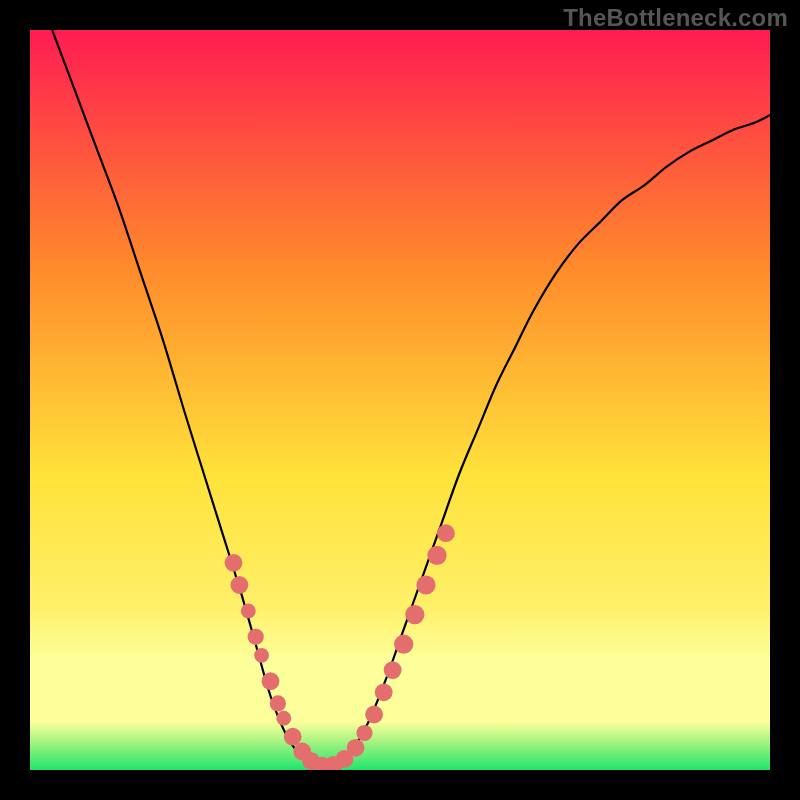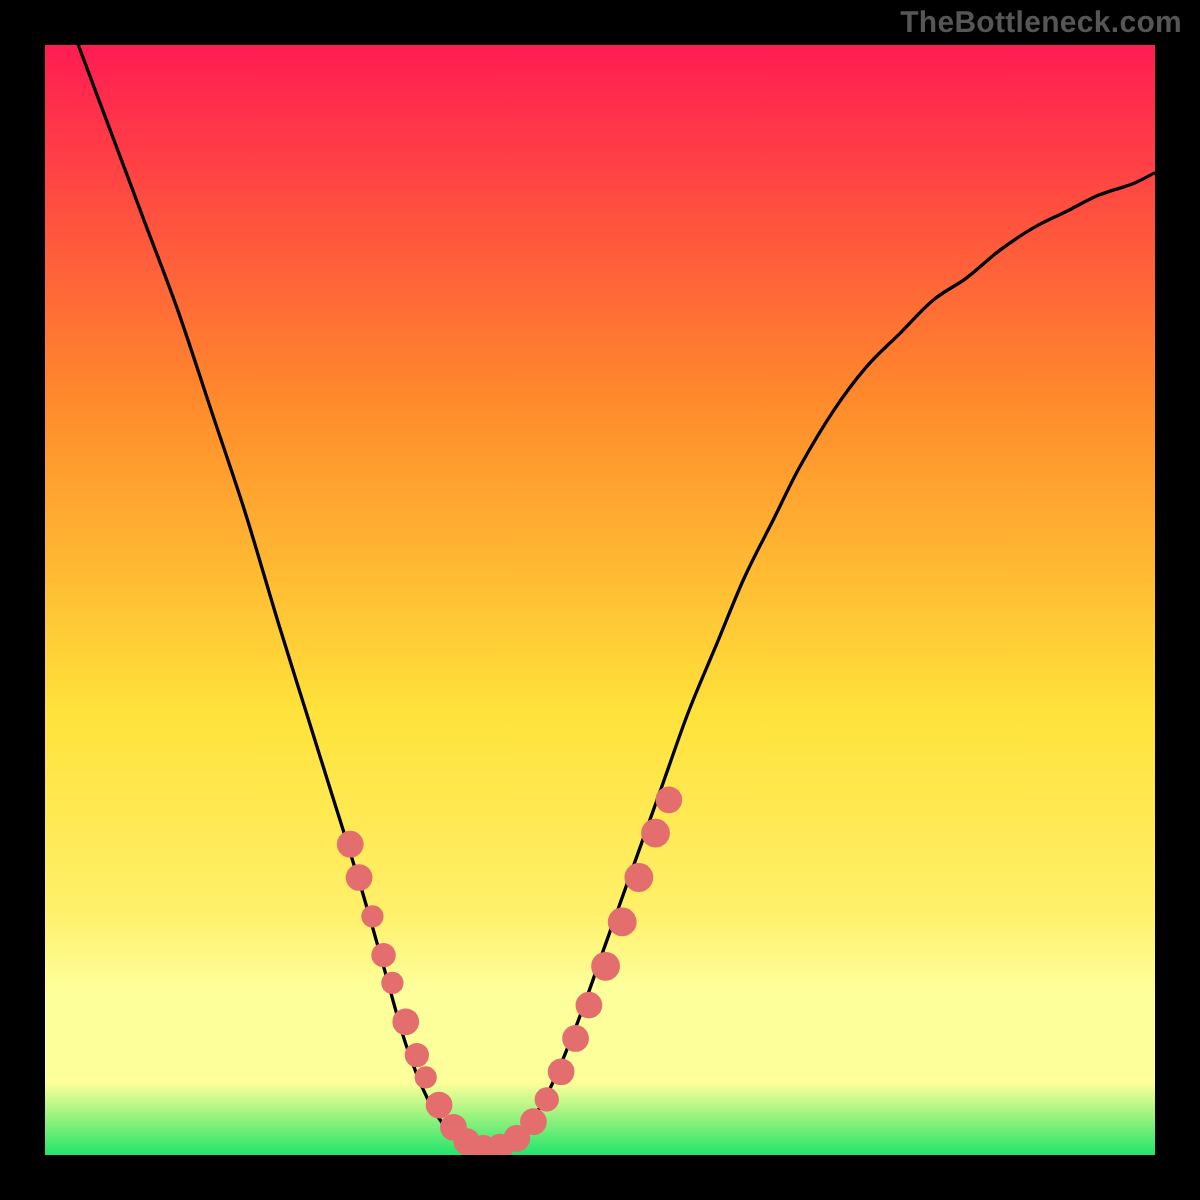--- a/index.html
+++ b/index.html
@@ -15,21 +15,21 @@
     position: relative;
     width: 800px;
     height: 800px;
     background: #000;
   }
   .caption {
     position: absolute;
     top: 4px;
     right: 12px;
     color: #565656;
-    font-size: 20px;
+    font-size: 24px;
     font-weight: 600;
     letter-spacing: 0.2px;
   }
   .plot-area {
     position: absolute;
     left: 30px;
     top: 30px;
     width: 740px;
     height: 740px;
     overflow: hidden;

